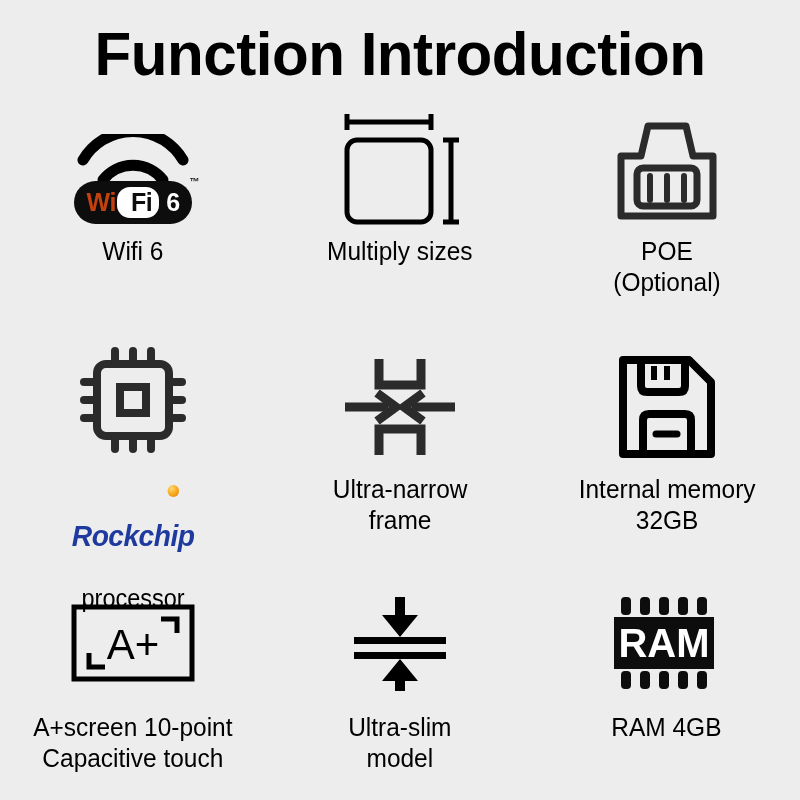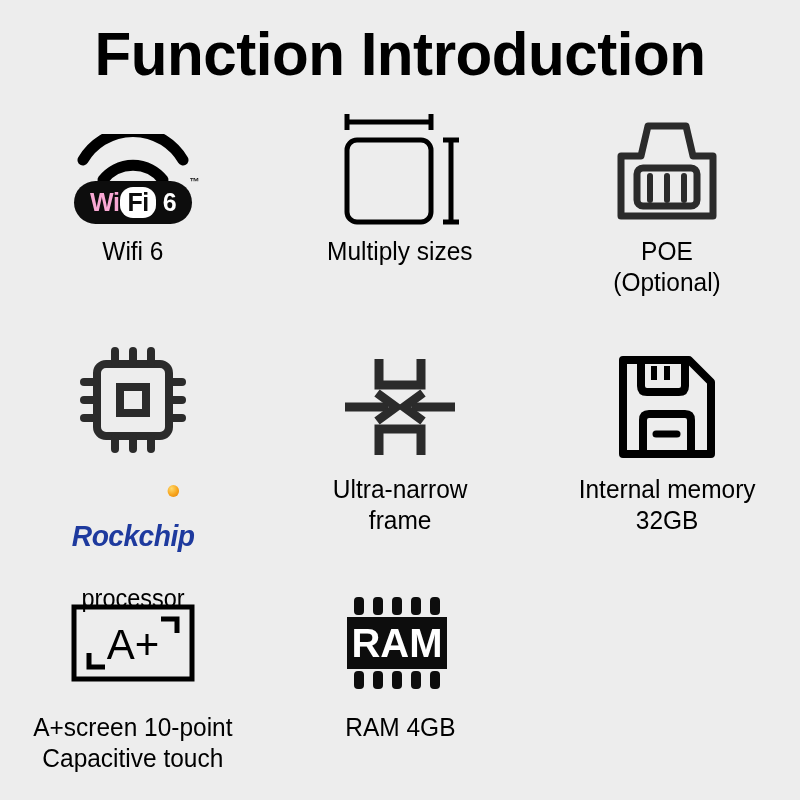--- a/index.html
+++ b/index.html
@@ -102,29 +102,29 @@
   }
   .wifi-text {
     display: flex;
     align-items: center;
     font-weight: bold;
     font-size: 25px;
     line-height: 25px;
     font-family: "Liberation Sans", sans-serif;
   }
   .wifi-wi {
-    color: #f9a8d4;
+    color: #c2410c;
     letter-spacing: -0.5px;
     margin-right: 1px;
   }
   .wifi-fi-pill {
     background: #ffffff;
     color: #0d0d0d;
     border-radius: 13px;
-    padding: 3px 7px 4px 7px;
+    padding: 3px 7px 4px 14px;
     line-height: 24px;
     letter-spacing: -0.5px;
   }
   .wifi-6 {
     color: #ffffff;
     margin-left: 7px;
   }
   .wifi-tm {
     position: absolute;
     right: 0px;
@@ -300,20 +300,34 @@
           <rect x="5" y="5" width="118" height="72" fill="none" stroke="#000" stroke-width="5"></rect>
           <path d="M92 17 L108 17 L108 31" fill="none" stroke="#000" stroke-width="5"></path>
           <path d="M36 65 L20 65 L20 51" fill="none" stroke="#000" stroke-width="5"></path>
           <text x="64" y="57" text-anchor="middle" font-family="Liberation Sans, sans-serif" font-size="42" fill="#000">A+</text>
         </svg>
       </div>
       <div class="cell-label">A+screen 10-point
 Capacitive touch</div>
     </div>
 
+    <div class="cell r3">
+      <div class="icon-box">
+        <svg width="108" height="100" viewBox="0 0 108 100">
+          <line x1="54" y1="4" x2="54" y2="26" stroke="#000" stroke-width="10"></line>
+          <path d="M36 22 L54 44 L72 22 Z" fill="#000"></path>
+          <rect x="8" y="44" width="92" height="7" fill="#000"></rect>
+          <rect x="8" y="59" width="92" height="7" fill="#000"></rect>
+          <path d="M36 88 L54 66 L72 88 Z" fill="#000"></path>
+          <line x1="54" y1="84" x2="54" y2="98" stroke="#000" stroke-width="10"></line>
+        </svg>
+      </div>
+      <div class="cell-label">Ultra-slim
+model</div>
+    </div>
 
     <div class="cell r3">
       <div class="icon-box">
         <svg width="112" height="96" viewBox="0 0 112 96">
           <g fill="#0d0d0d">
             <rect x="10" y="2" width="10" height="18" rx="4"></rect>
             <rect x="29" y="2" width="10" height="18" rx="4"></rect>
             <rect x="48" y="2" width="10" height="18" rx="4"></rect>
             <rect x="67" y="2" width="10" height="18" rx="4"></rect>
             <rect x="86" y="2" width="10" height="18" rx="4"></rect>

